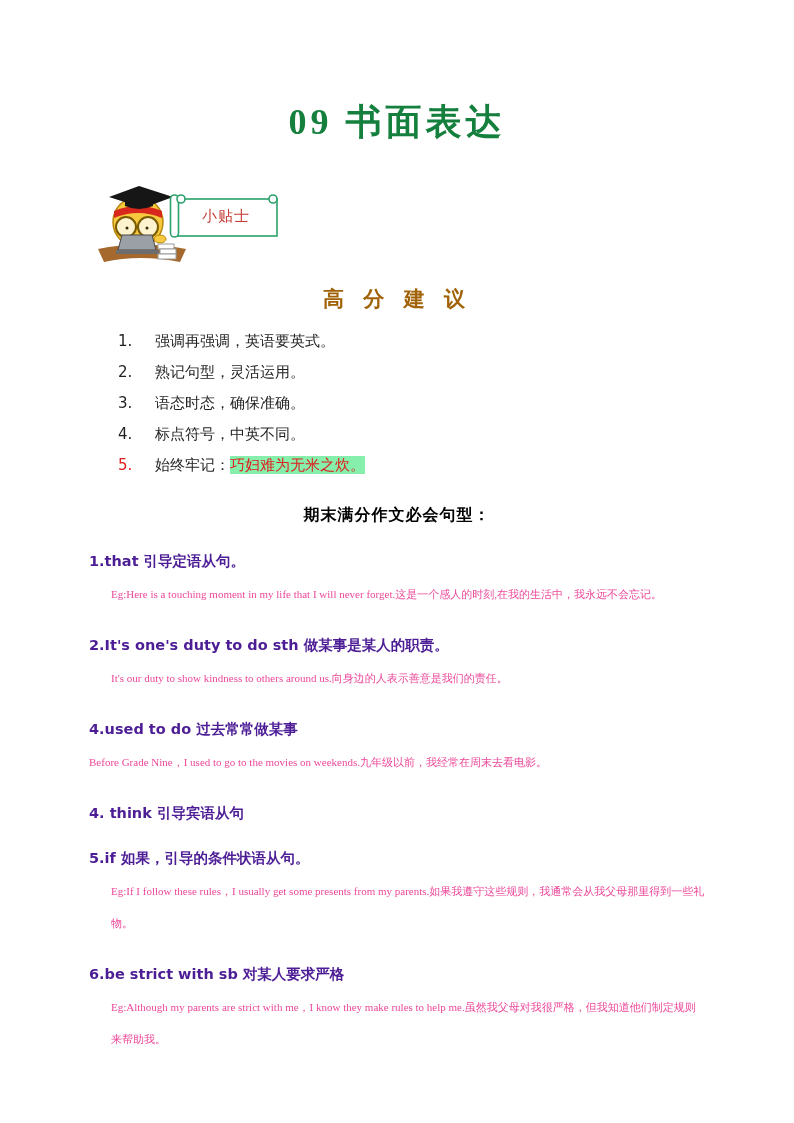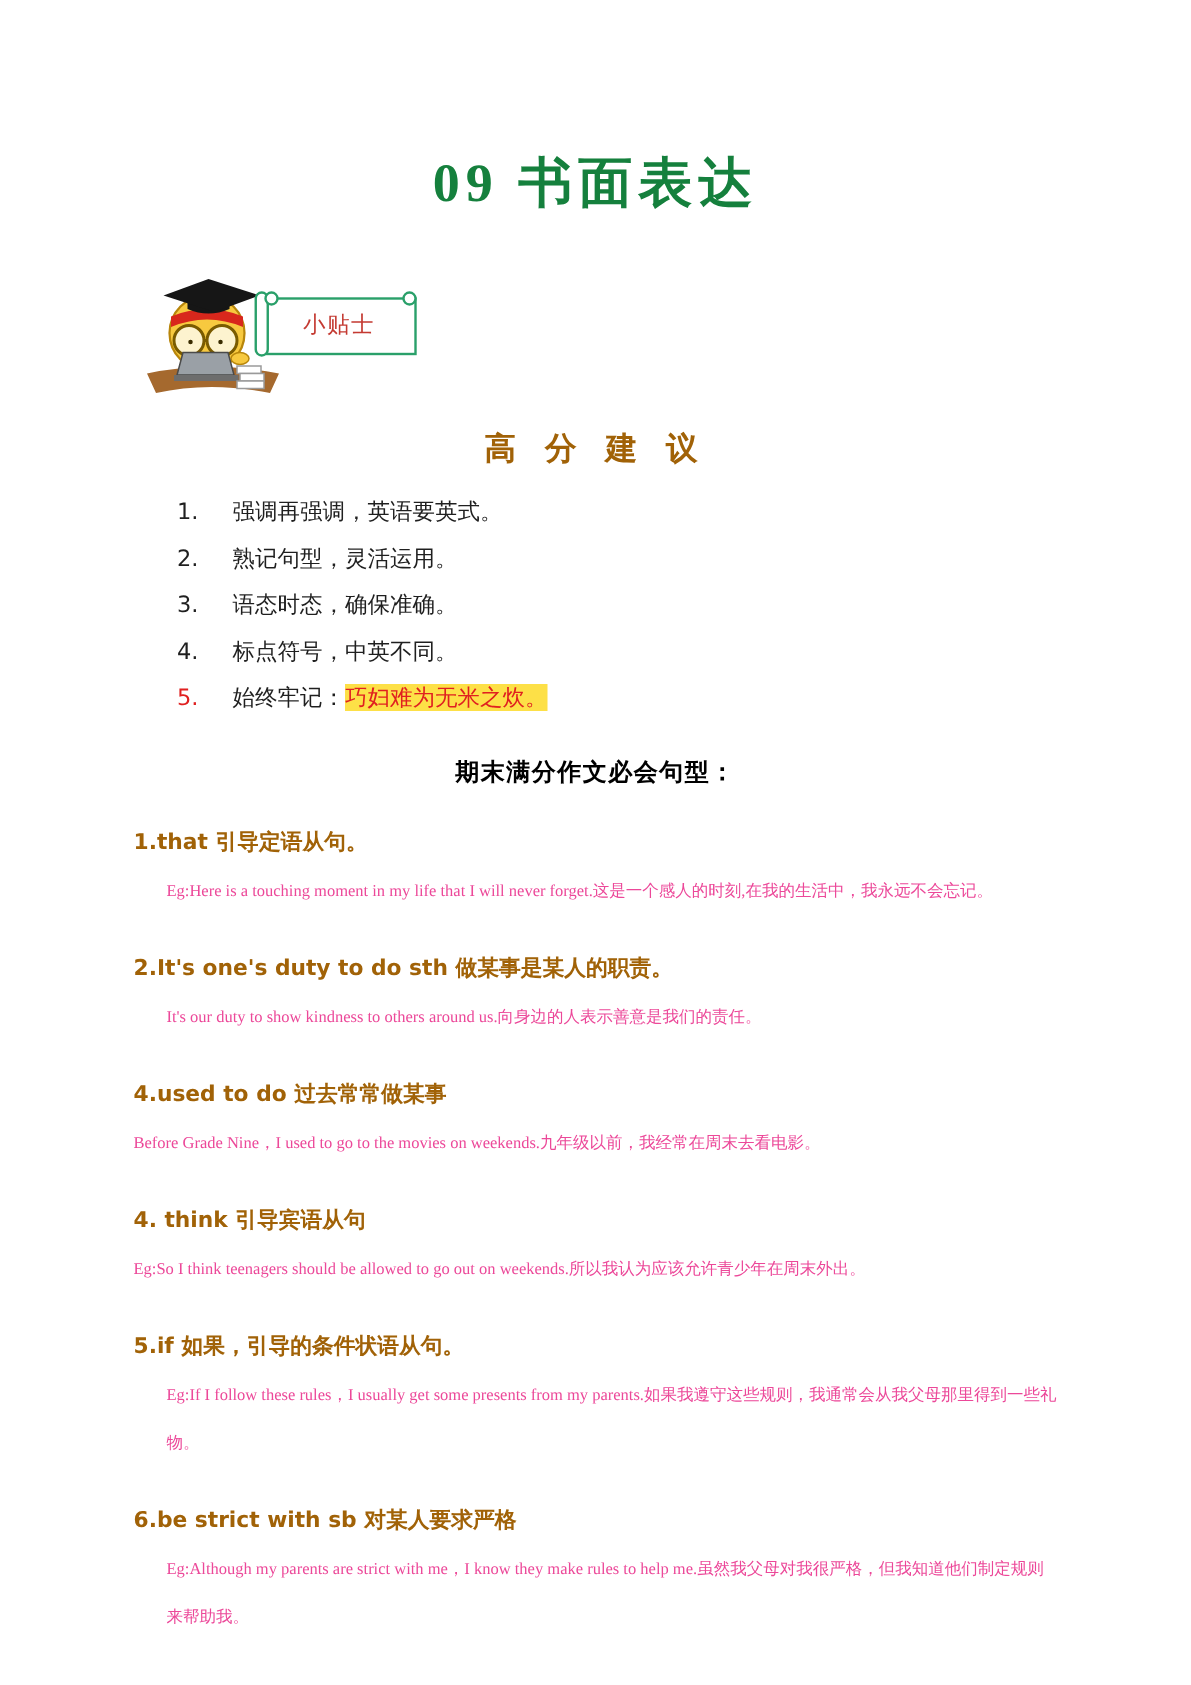--- a/index.html
+++ b/index.html
@@ -30,31 +30,31 @@
 
   
   .advice-heading {
     margin: 20px 0 0; text-align: center;
     font-size: 21px; font-weight: bold; letter-spacing: 6px; color: #a16207;
   }
   .advice-list { margin-top: 20px; padding-left: 29px; }
   .advice-item { display: flex; margin-bottom: 15px; font-size: 15px; line-height: 16px; color: #1f1f1f; }
   .advice-item .num { width: 37px; flex: 0 0 37px; }
   .num-red { color: #e02020; }
-  .hl { background: #fde047; color: #e02020; }
+  .hl { background: #86efac; color: #e02020; }
 
   
   .patterns-heading {
     margin: 32px 0 0; text-align: center;
     font-size: 16px; font-weight: bold; color: #000; letter-spacing: 1px;
   }
   .sections { margin-top: 2px; }
   .section h3 {
     margin: 26px 0 0;
-    font-size: 14.5px; font-weight: bold; color: #a16207;
+    font-size: 14.5px; font-weight: bold; color: #4c1d95;
     font-family: "DejaVu Sans", sans-serif;
   }
   .section p.example {
     margin: 7px 0 0;
     font-family: "Liberation Serif", serif;
     font-size: 11px; line-height: 32px; color: #ec4899;
   }
   .section p.indent { margin-left: 22px; }
 </style>
 </head>
@@ -148,21 +148,20 @@
       <p class="example indent">It's our duty to show kindness to others around us.向身边的人表示善意是我们的责任。</p>
     </div>
 
     <div class="section">
       <h3>4.used to do 过去常常做某事</h3>
       <p class="example">Before Grade Nine，I used to go to the movies on weekends.九年级以前，我经常在周末去看电影。</p>
     </div>
 
     <div class="section">
       <h3>4. think 引导宾语从句</h3>
-      <p class="example">Eg:So I think teenagers should be allowed to go out on weekends.所以我认为应该允许青少年在周末外出。</p>
     </div>
 
     <div class="section">
       <h3>5.if 如果，引导的条件状语从句。</h3>
       <p class="example indent">Eg:If I follow these rules，I usually get some presents from my parents.如果我遵守这些规则，我通常会从我父母那里得到一些礼物。</p>
     </div>
 
     <div class="section">
       <h3>6.be strict with sb  对某人要求严格</h3>
       <p class="example indent">Eg:Although my parents are strict with me，I know they make rules to help me.虽然我父母对我很严格，但我知道他们制定规则来帮助我。</p>

